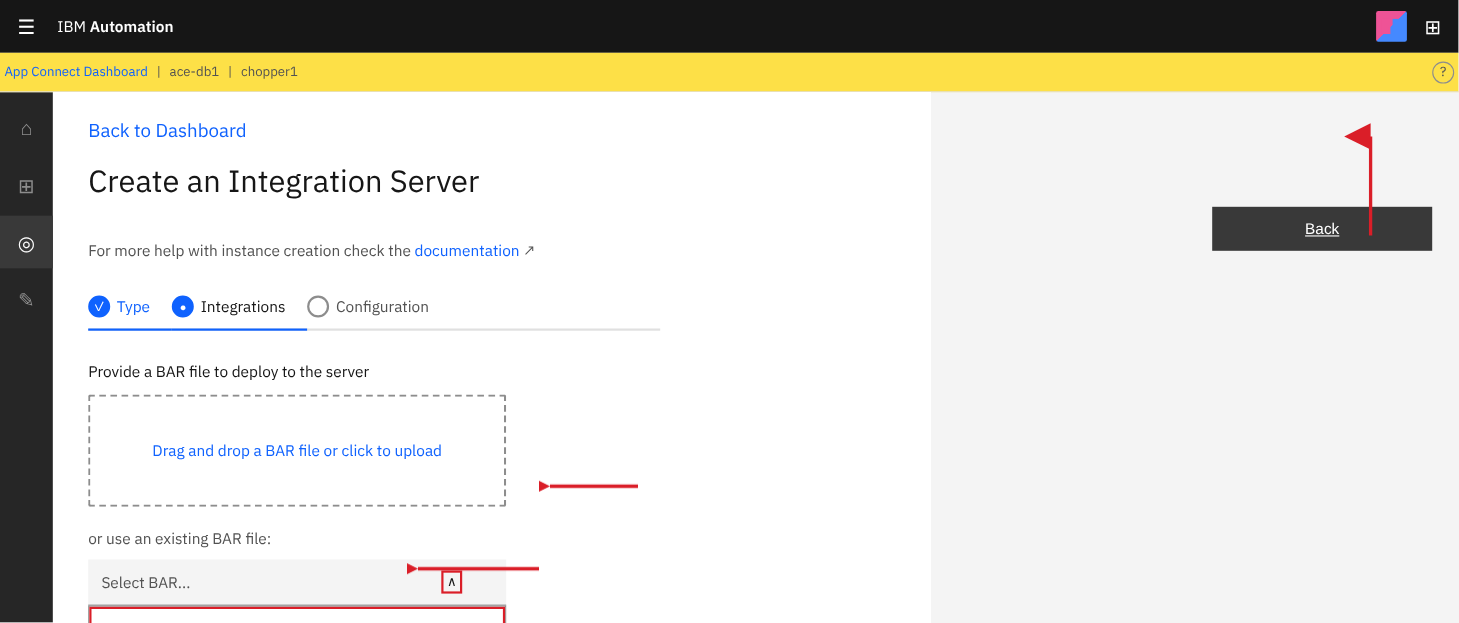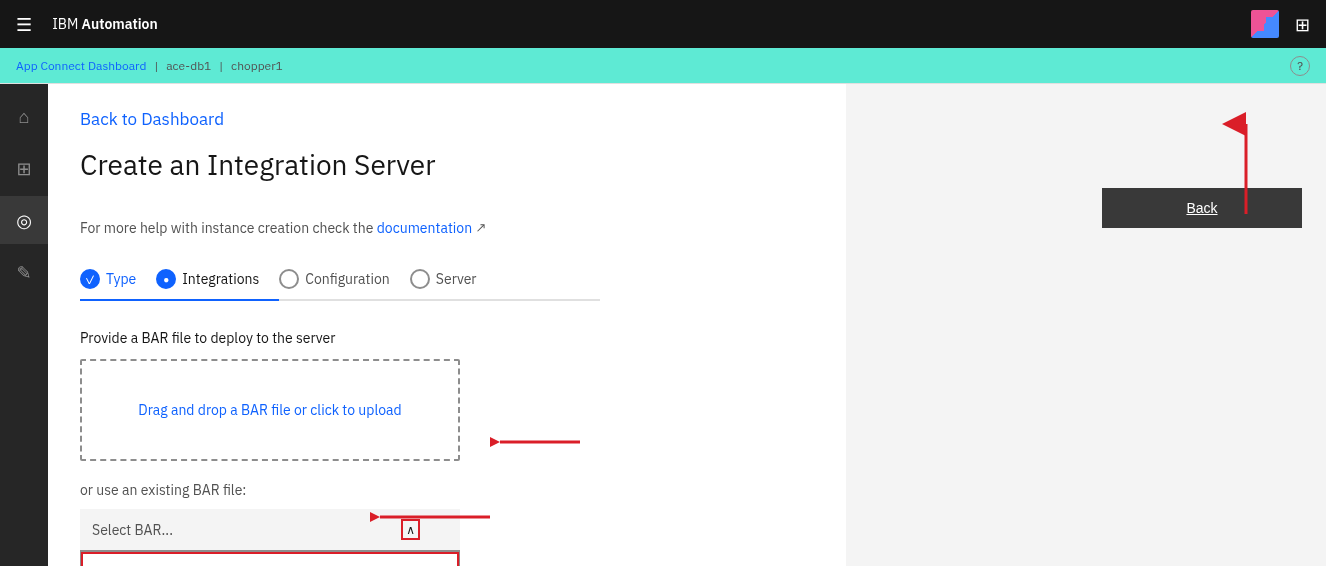--- a/index.html
+++ b/index.html
@@ -24,23 +24,23 @@
     .ibm-logo {
       width: 28px; height: 28px;
       background: linear-gradient(135deg, #ee5396 50%, #4589ff 50%);
       border-radius: 2px;
       display: flex; align-items: center; justify-content: center;
       font-size: 10px; color: white; font-weight: bold;
     }
 
     
     .breadcrumb-bar {
-      background: #5eead4;
+      background: #fde047;
       border-bottom: 1px solid #e0e0e0;
-      padding: 8px 16px;
+      padding: 8px 4px;
       display: flex;
       align-items: center;
       gap: 8px;
       font-size: 12px;
       color: #525252;
       height: 36px;
     }
     .breadcrumb-bar span { color: #525252; }
     .help-icon {
       margin-left: auto;
@@ -317,24 +317,20 @@
         <span>Type</span>
       </div>
       <div class="step active">
         <div class="step-circle">●</div>
         <span>Integrations</span>
       </div>
       <div class="step">
         <div class="step-circle"></div>
         <span>Configuration</span>
       </div>
-      <div class="step">
-        <div class="step-circle"></div>
-        <span>Server</span>
-      </div>
     </div>
 
     
     <p class="section-label">Provide a BAR file to deploy to the server</p>
 
     <div class="drop-zone">
       <span class="drop-zone-text">Drag and drop a BAR file or click to upload</span>
     </div>
 
     <p class="or-text">or use an existing BAR file:</p>

